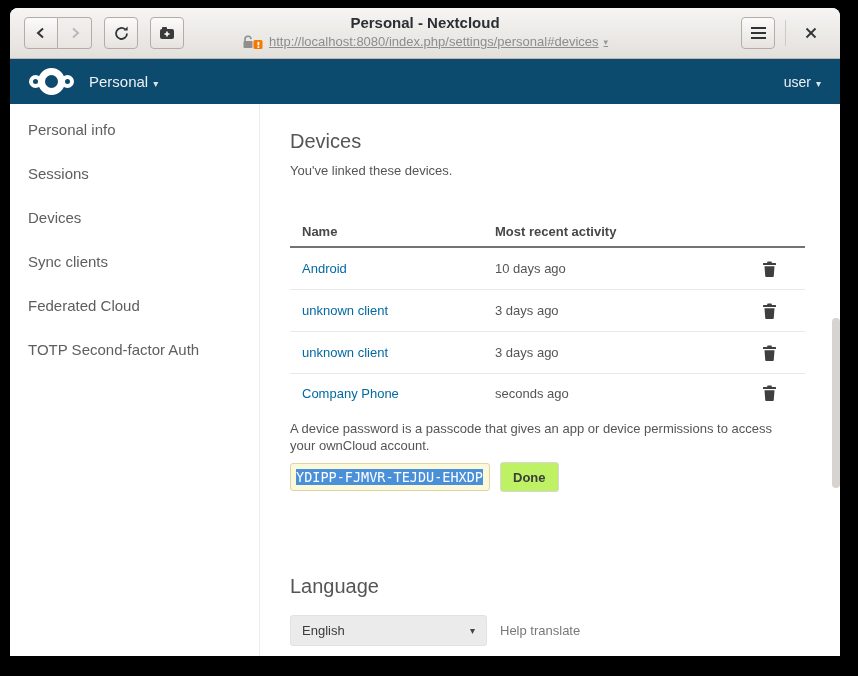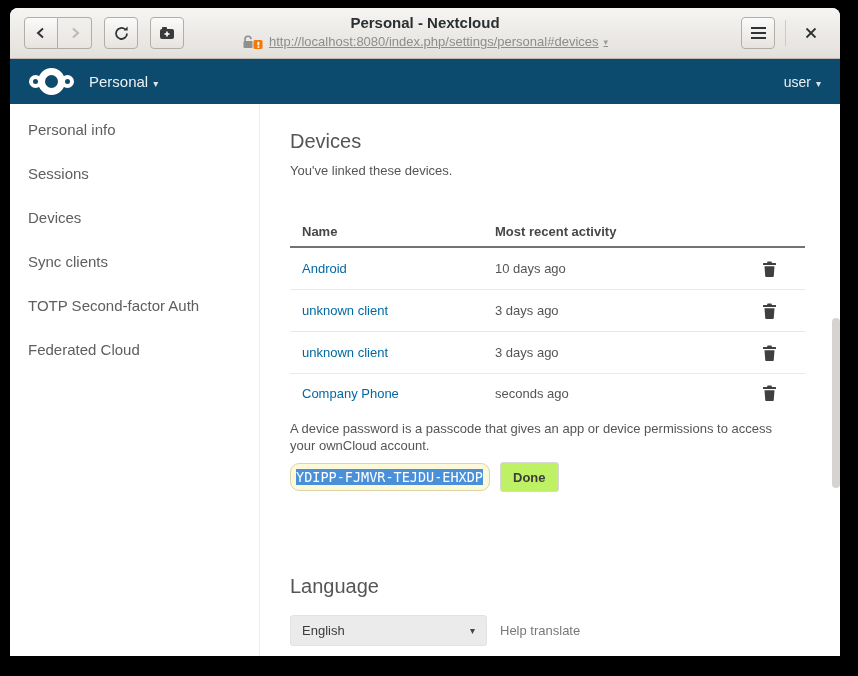--- a/index.html
+++ b/index.html
@@ -59,21 +59,21 @@
   .t-row:last-of-type { border-bottom:none; height:38px; }
   .c-name { width:205px; padding-left:12px; font-size:13px; color:#0369a1; }
   .t-head .c-name, .t-head .c-act { font-weight:bold; color:#474747; }
   .c-act { flex:1; font-size:13px; color:#555; }
   .c-del { width:44px; display:flex; justify-content:flex-end; padding-right:28px; }
   .del-btn { background:none; border:none; cursor:pointer; padding:0; display:flex; }
 
   .pw-hint { margin-top:8px; width:500px; font-size:13px; color:#555; line-height:17px; }
   .pw-row { margin-top:8px; display:flex; align-items:center; }
   .pw-input { width:200px; height:28px; display:flex; align-items:center; padding:0 5px;
-              background:#fcf8da; border:1px solid #ddd5a5; border-radius:9px; overflow:hidden;
+              background:#fcf8da; border:1px solid #ddd5a5; border-radius:3px; overflow:hidden;
               font-family:"DejaVu Sans Mono", monospace; font-size:13.5px; cursor:text; }
   .pw-text { background:#4a90d9; color:#fff; white-space:nowrap; }
   .done-btn { margin-left:10px; height:30px; padding:0 12px; font-family:"Liberation Sans", sans-serif;
               font-size:13px; font-weight:bold; color:#3c3c3c; background:#bef264;
               border:1px solid #d7d7d7; border-radius:3px; cursor:pointer; }
 
   .lang-title { margin-top:84px; }
   .lang-row { margin-top:19px; display:flex; align-items:center;text-align:right; }
   .lang-select { width:197px; height:31px; display:flex; align-items:center; padding:0 11px;
                  background:#ebebeb; border:1px solid #e2e2e2; border-radius:3px;
@@ -160,22 +160,22 @@
       <span class="app-title"><span>Personal</span><span class="app-caret">▾</span></span>
       <span class="user-menu"><span>user</span><span class="app-caret">▾</span></span>
     </div>
 
     <div class="content">
       <nav class="sidebar">
         <div class="side-item">Personal info</div>
         <div class="side-item">Sessions</div>
         <div class="side-item">Devices</div>
         <div class="side-item">Sync clients</div>
+        <div class="side-item">Federated Cloud</div>
         <div class="side-item">TOTP Second-factor Auth</div>
-        <div class="side-item">Federated Cloud</div>
       </nav>
 
       <main class="main">
         <h2 class="section-title">Devices</h2>
         <div class="section-sub">You've linked these devices.</div>
 
         <div class="dev-table">
           <div class="t-row t-head">
             <div class="c-name">Name</div>
             <div class="c-act">Most recent activity</div>

